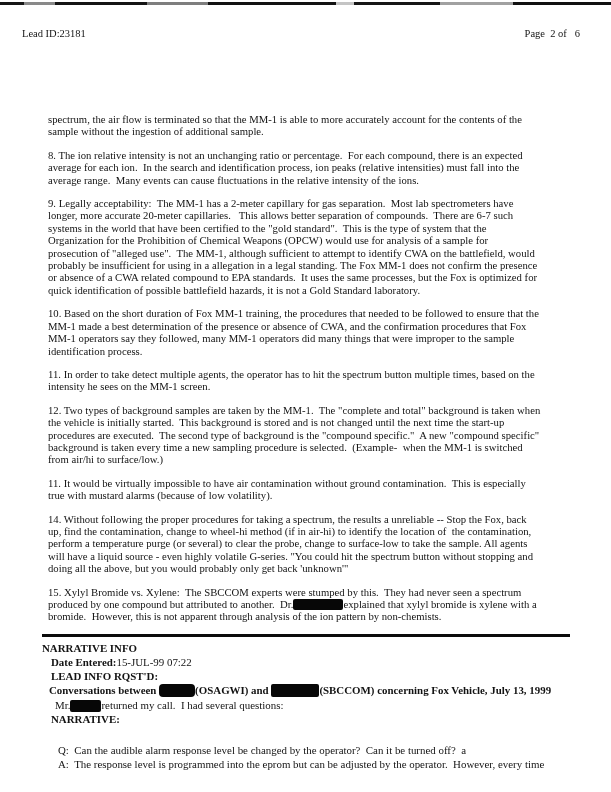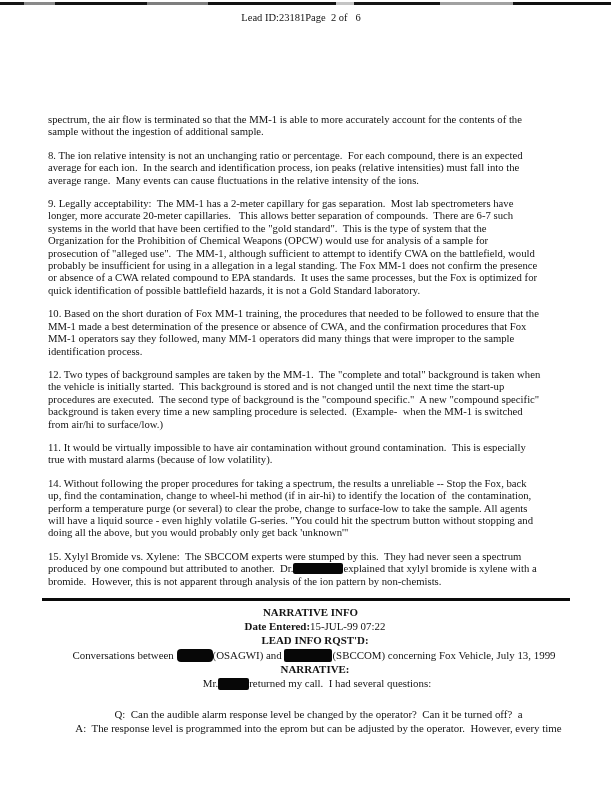--- a/index.html
+++ b/index.html
@@ -12,43 +12,43 @@
     overflow: hidden;
   }
   .scan-line {
     position: absolute; top: 2px; left: 0; width: 611px; height: 3px;
     background: linear-gradient(90deg,
       #161616 0 4%, rgba(20,20,20,.5) 4% 9%, #141414 9% 24%,
       rgba(20,20,20,.55) 24% 34%, #121212 34% 55%, rgba(20,20,20,.25) 55% 58%,
       #151515 58% 72%, rgba(20,20,20,.4) 72% 84%, #101010 84% 100%);
   }
   .page-header {
-    position: absolute; top: 12px; left: 22px; right: 31px;
-    display: flex; justify-content: center;
+    position: absolute; top: 28px; left: 22px; right: 31px;
+    display: flex; justify-content: space-between;
     font-size: 10.5px; white-space: pre;
   }
   .content {
     position: absolute; top: 113px; left: 42px; width: 537px;
     font-size: 10.7px; line-height: 12.4px;
   }
   .para { margin: 0 0 11px 6px; white-space: pre-wrap; }
   .redact {
     display: inline-block; background: #070707; border-radius: 2px;
     vertical-align: -2px;
   }
   .r-p15  { width: 50px; height: 11px; }
   .r-conv1 { width: 36px; height: 13px; vertical-align: -3px; border-radius: 4px; }
   .r-conv2 { width: 48px; height: 13px; vertical-align: -3px; }
   .r-mr   { width: 31px; height: 12px; vertical-align: -3px; }
   .divider { height: 3px; background: #0a0a0a; margin: 1px 9px 4px 0; }
-  .narr { font-size: 10.9px; line-height: 14.2px; text-align: center; }
+  .narr { font-size: 10.9px; line-height: 14.2px; }
   .bold { font-weight: 700; }
   .narr-line { white-space: pre-wrap; }
   .ind-label { margin-left: 9px; }
-  .ind-conv  { margin-left: 7px; }
+  .ind-conv  { margin-left: 7px; font-weight: bold; }
   .ind-mr    { margin-left: 13px; }
   .qa { margin-top: 17px; margin-left: 16px; white-space: pre-wrap; }
 </style>
 </head>
 <body>
 
 <div class="doc-page">
 
   <div class="scan-line"></div>
 
@@ -69,20 +69,22 @@
 systems in the world that have been certified to the "gold standard".  This is the type of system that the
 Organization for the Prohibition of Chemical Weapons (OPCW) would use for analysis of a sample for
 prosecution of "alleged use".  The MM-1, although sufficient to attempt to identify CWA on the battlefield, would
 probably be insufficient for using in a allegation in a legal standing. The Fox MM-1 does not confirm the presence
 or absence of a CWA related compound to EPA standards.  It uses the same processes, but the Fox is optimized for
 quick identification of possible battlefield hazards, it is not a Gold Standard laboratory.</p>
     <p class="para">10. Based on the short duration of Fox MM-1 training, the procedures that needed to be followed to ensure that the
 MM-1 made a best determination of the presence or absence of CWA, and the confirmation procedures that Fox
 MM-1 operators say they followed, many MM-1 operators did many things that were improper to the sample
 identification process.</p>
+    <p class="para">11. In order to take detect multiple agents, the operator has to hit the spectrum button multiple times, based on the
+intensity he sees on the MM-1 screen.</p>
     <p class="para">12. Two types of background samples are taken by the MM-1.  The "complete and total" background is taken when
 the vehicle is initially started.  This background is stored and is not changed until the next time the start-up
 procedures are executed.  The second type of background is the "compound specific."  A new "compound specific"
 background is taken every time a new sampling procedure is selected.  (Example-  when the MM-1 is switched
 from air/hi to surface/low.)</p>
     <p class="para">11. It would be virtually impossible to have air contamination without ground contamination.  This is especially
 true with mustard alarms (because of low volatility).</p>
     <p class="para">14. Without following the proper procedures for taking a spectrum, the results a unreliable -- Stop the Fox, back
 up, find the contamination, change to wheel-hi method (if in air-hi) to identify the location of  the contamination,
 perform a temperature purge (or several) to clear the probe, change to surface-low to take the sample. All agents
@@ -97,22 +99,22 @@
 
     <div class="narr">
       <div class="narr-line bold">NARRATIVE INFO</div>
 
       <div class="narr-line ind-label"><span class="bold">Date Entered:</span><span>15-JUL-99 07:22</span></div>
 
       <div class="narr-line ind-label bold">LEAD INFO RQST'D:</div>
 
       <div class="narr-line ind-conv"><span>Conversations between </span><span class="redact r-conv1"></span><span>(OSAGWI) and </span><span class="redact r-conv2"></span><span>(SBCCOM) concerning Fox Vehicle, July 13, 1999</span></div>
 
+      <div class="narr-line ind-mr"><span>Mr.</span><span class="redact r-mr"></span><span>returned my call.  I had several questions:</span></div>
+
       <div class="narr-line ind-label bold">NARRATIVE:</div>
-
-      <div class="narr-line ind-mr"><span>Mr.</span><span class="redact r-mr"></span><span>returned my call.  I had several questions:</span></div>
 
       <div class="qa">Q:  Can the audible alarm response level be changed by the operator?  Can it be turned off?  a
 A:  The response level is programmed into the eprom but can be adjusted by the operator.  However, every time</div>
     </div>
 
   </div>
 </div>
 
 </body></html>

